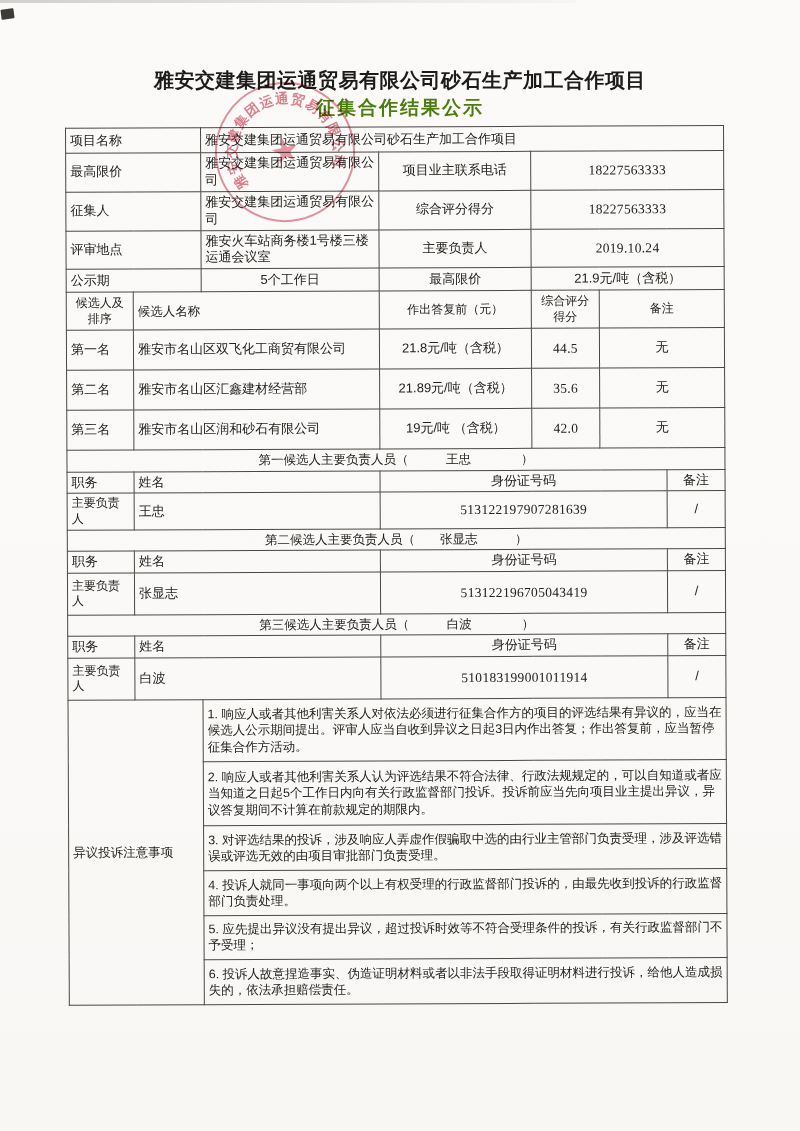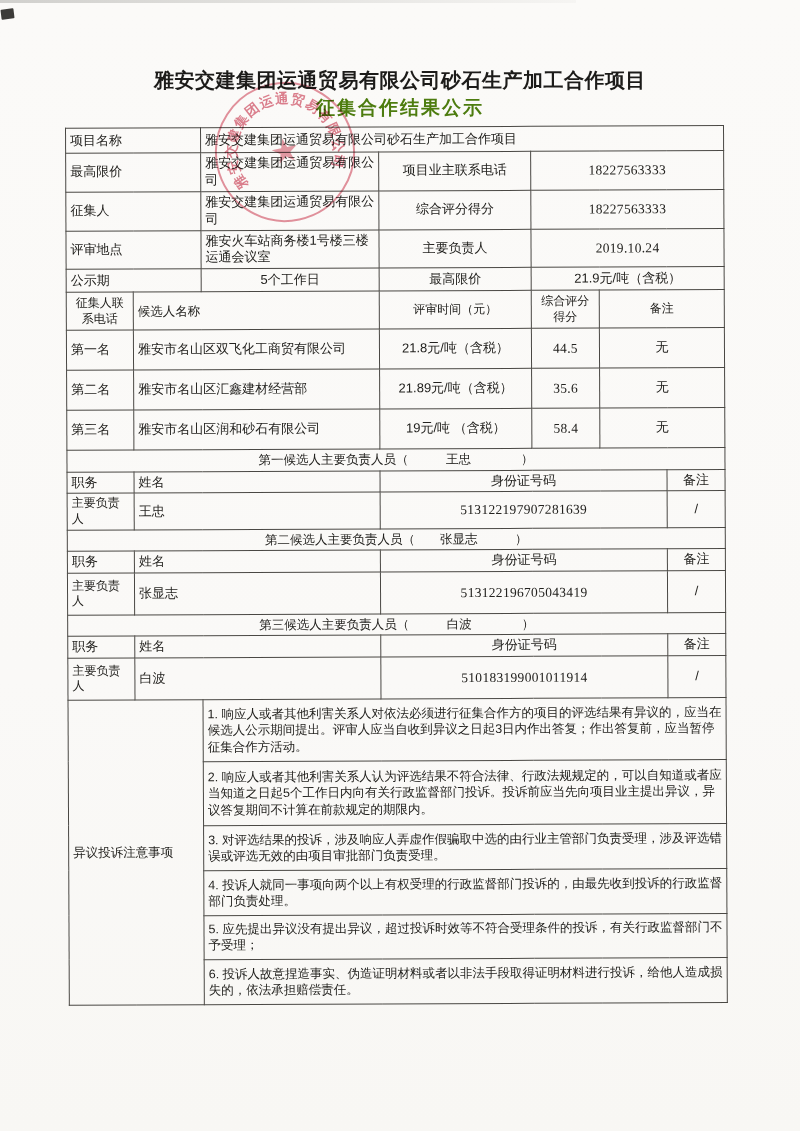--- a/index.html
+++ b/index.html
@@ -88,23 +88,23 @@
         <td colspan="3" class="num">2019.10.24</td>
       </tr>
       <tr style="height:23px">
         <td colspan="2" class="lbl">公示期</td>
         <td class="cen">5个工作日</td>
         <td class="cen">最高限价</td>
         <td colspan="3" class="cen">21.9元/吨（含税）</td>
       </tr>
 
       <tr style="height:38px">
-        <td class="hdr">征集人联系电话</td>
+        <td class="hdr">候选人及排序</td>
         <td colspan="2" class="name-hdr">候选人名称</td>
-        <td class="hdr">评审时间（元）</td>
+        <td class="hdr">作出答复前（元）</td>
         <td class="hdr">综合评分得分</td>
         <td colspan="2" class="hdr">备注</td>
       </tr>
 
       <tr style="height:40px">
         <td class="lbl">第一名</td>
         <td colspan="2" class="vleft">雅安市名山区双飞化工商贸有限公司</td>
         <td class="cen">21.8元/吨（含税）</td>
         <td class="num">44.5</td>
         <td colspan="2" class="cen">无</td>
@@ -113,21 +113,21 @@
         <td class="lbl">第二名</td>
         <td colspan="2" class="vleft">雅安市名山区汇鑫建材经营部</td>
         <td class="cen">21.89元/吨（含税）</td>
         <td class="num">35.6</td>
         <td colspan="2" class="cen">无</td>
       </tr>
       <tr style="height:40px">
         <td class="lbl">第三名</td>
         <td colspan="2" class="vleft">雅安市名山区润和砂石有限公司</td>
         <td class="cen">19元/吨 （含税）</td>
-        <td class="num">58.4</td>
+        <td class="num">42.0</td>
         <td colspan="2" class="cen">无</td>
       </tr>
 
       <tr style="height:19px">
         <td colspan="7" class="sec">第一候选人主要负责人员（　　　王忠　　　　）</td>
       </tr>
       <tr style="height:18px">
         <td class="lbl">职务</td>
         <td colspan="2" class="lbl">姓名</td>
         <td colspan="3" class="cen">身份证号码</td>

